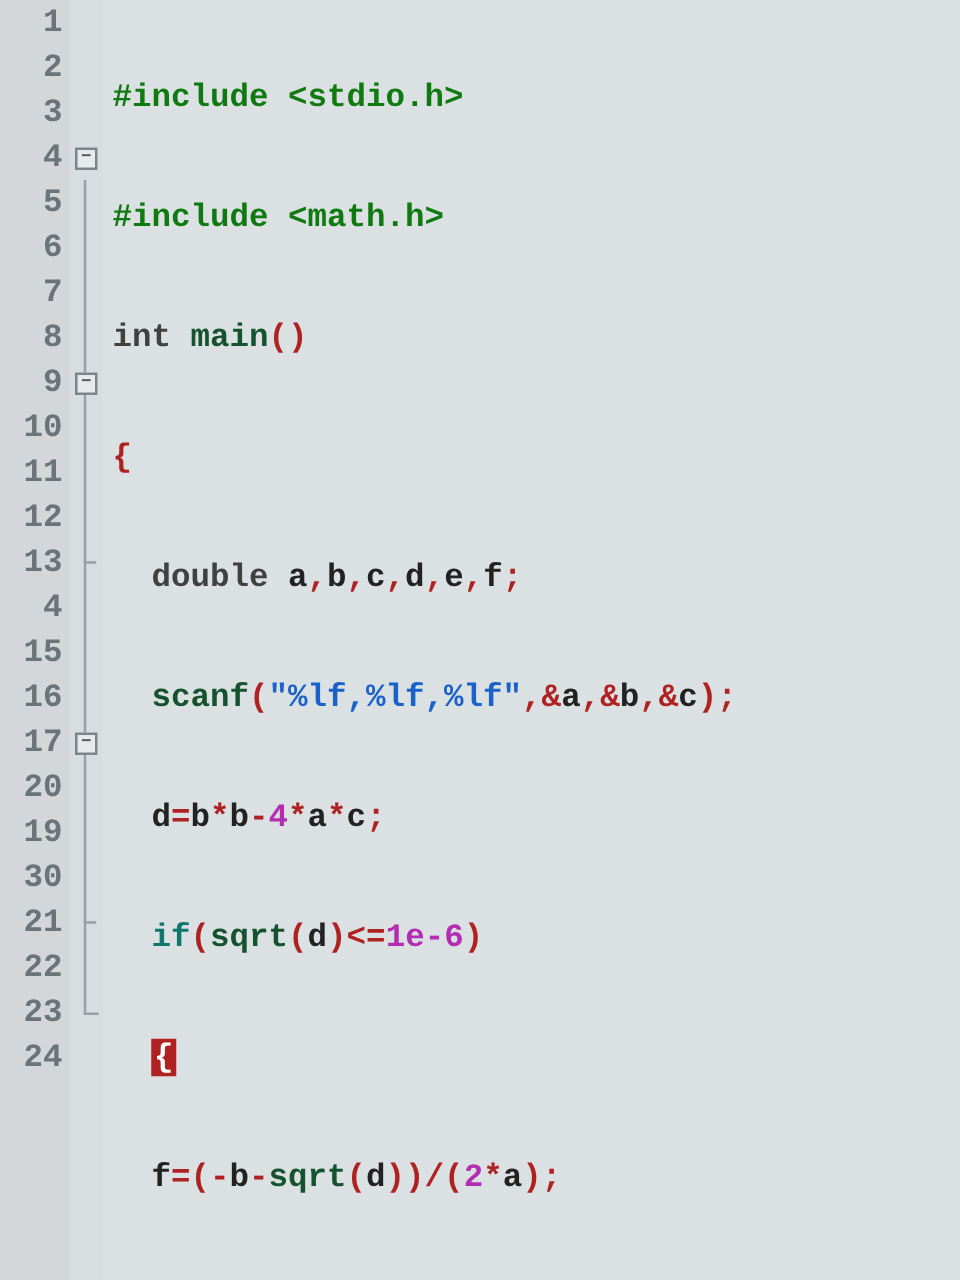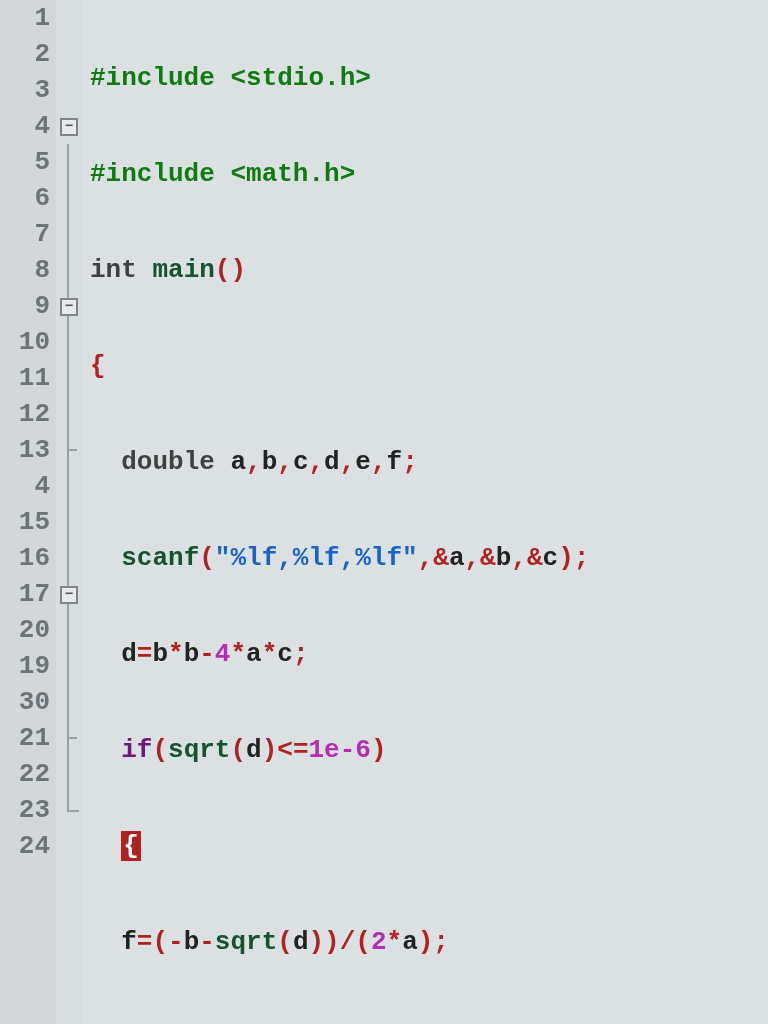--- a/index.html
+++ b/index.html
@@ -83,21 +83,21 @@
     white-space: pre;
   }
   .code .row {
     height: 36px;
     line-height: 36px;
     position: relative;
   }
   .code .row span, .code .row .txt { position: relative; z-index: 1; }
   .k-pre   { color: #0f7a0f; }   
   .k-type  { color: #404040; }   
-  .k-kw    { color: #701a75; font-weight: bold;}
+  .k-kw    { color: #0f766e; font-weight: bold;}
   .k-func  { color: #14532d; }
   .k-op    { color: #b02121; }
   .k-paren { color: #b02121; }
   .k-num   { color: #b32db3; }
   .k-str   { color: #1a62c9; }
   .k-id    { color: #222; }
   .k-brace { color: #b02121; }
   .k-braceblk {
     background: #b02121;
     color: #fff;

